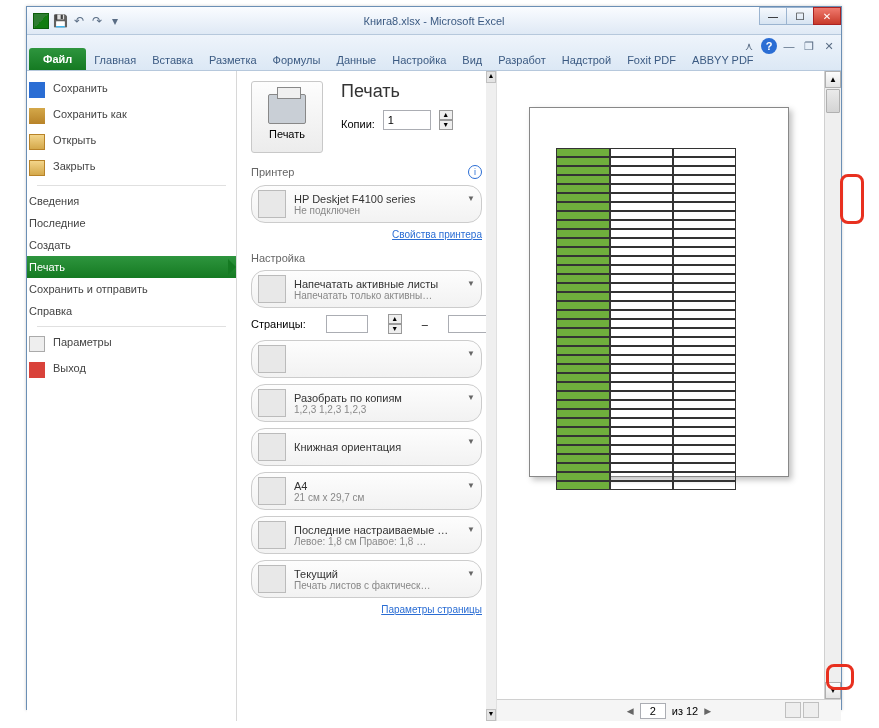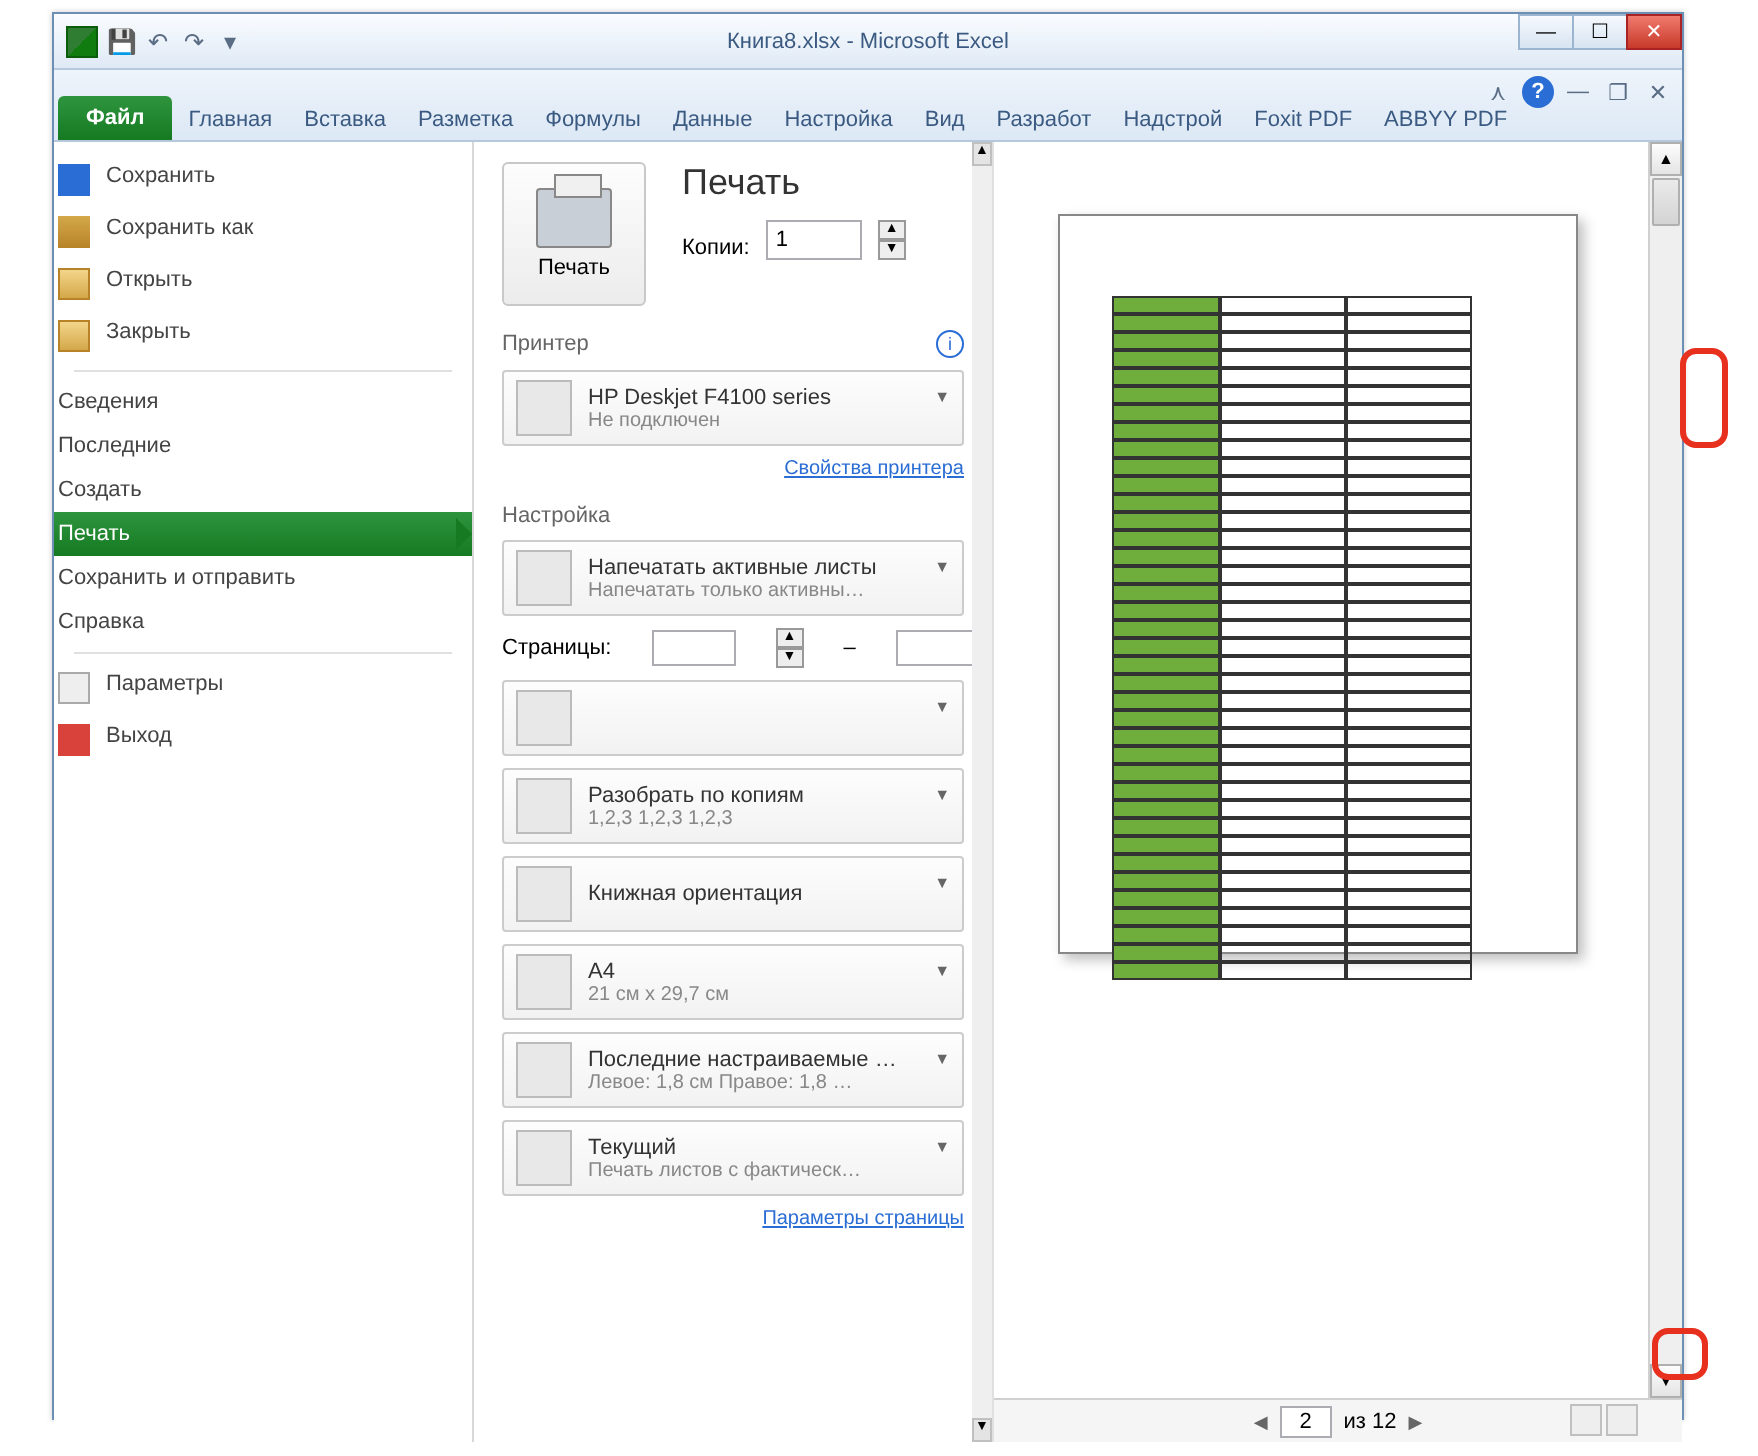--- a/index.html
+++ b/index.html
@@ -38,21 +38,21 @@
 .printer-ico{width:38px;height:30px;background:#c9cfd6;border:1px solid #888;border-radius:2px;position:relative}
 .printer-ico::before{content:"";position:absolute;left:8px;top:-8px;width:22px;height:10px;background:#f0f0f0;border:1px solid #888}
 .print-col{flex:1}
 .print-title{font-size:18px;color:#333;margin-bottom:8px}
 .copies{display:flex;align-items:flex-end;gap:8px}
 .copies input{width:48px;height:20px;border:1px solid #abadb3;padding:0 4px}
 .spin{display:flex;flex-direction:column}
 .spin span{width:14px;height:10px;border:1px solid #999;background:#eee;font-size:7px;text-align:center;line-height:8px;cursor:pointer}
 .section-h{font-size:14px;color:#666;margin-top:6px;display:flex;justify-content:space-between;align-items:center}
 .info-i{width:14px;height:14px;border:1px solid #2a6dd4;border-radius:50%;color:#2a6dd4;text-align:center;font-size:9px;line-height:12px}
-.opt-row{border:1px solid #ccc;border-radius:2px;padding:4px 6px;display:flex;align-items:center;gap:8px;background:linear-gradient(#fdfdfd,#f2f2f2);cursor:pointer;position:relative}
+.opt-row{border:1px solid #ccc;border-radius:14px;padding:4px 6px;display:flex;align-items:center;gap:8px;background:linear-gradient(#fdfdfd,#f2f2f2);cursor:pointer;position:relative}
 .opt-row .dd{position:absolute;right:6px;top:8px;font-size:8px;color:#666}
 .opt-ico{width:28px;height:28px;background:#e8e8e8;border:1px solid #bbb;flex:none}
 .opt-txt{flex:1;overflow:hidden}
 .opt-txt .t{color:#333;white-space:nowrap;overflow:hidden;text-overflow:ellipsis}
 .opt-txt .s{color:#888;font-size:10px;white-space:nowrap;overflow:hidden;text-overflow:ellipsis}
 .link{color:#2a6dd4;text-decoration:underline;text-align:right;font-size:10px;cursor:pointer}
 .pages-row{display:flex;align-items:center;gap:20px}
 .pages-row input{width:42px;height:18px;border:1px solid #abadb3}
 .preview{flex:1;position:relative;background:#fff}
 .pv-scroll{position:absolute;right:0;top:0;bottom:22px;width:17px;background:#efefef;border-left:1px solid #d0d0d0}

